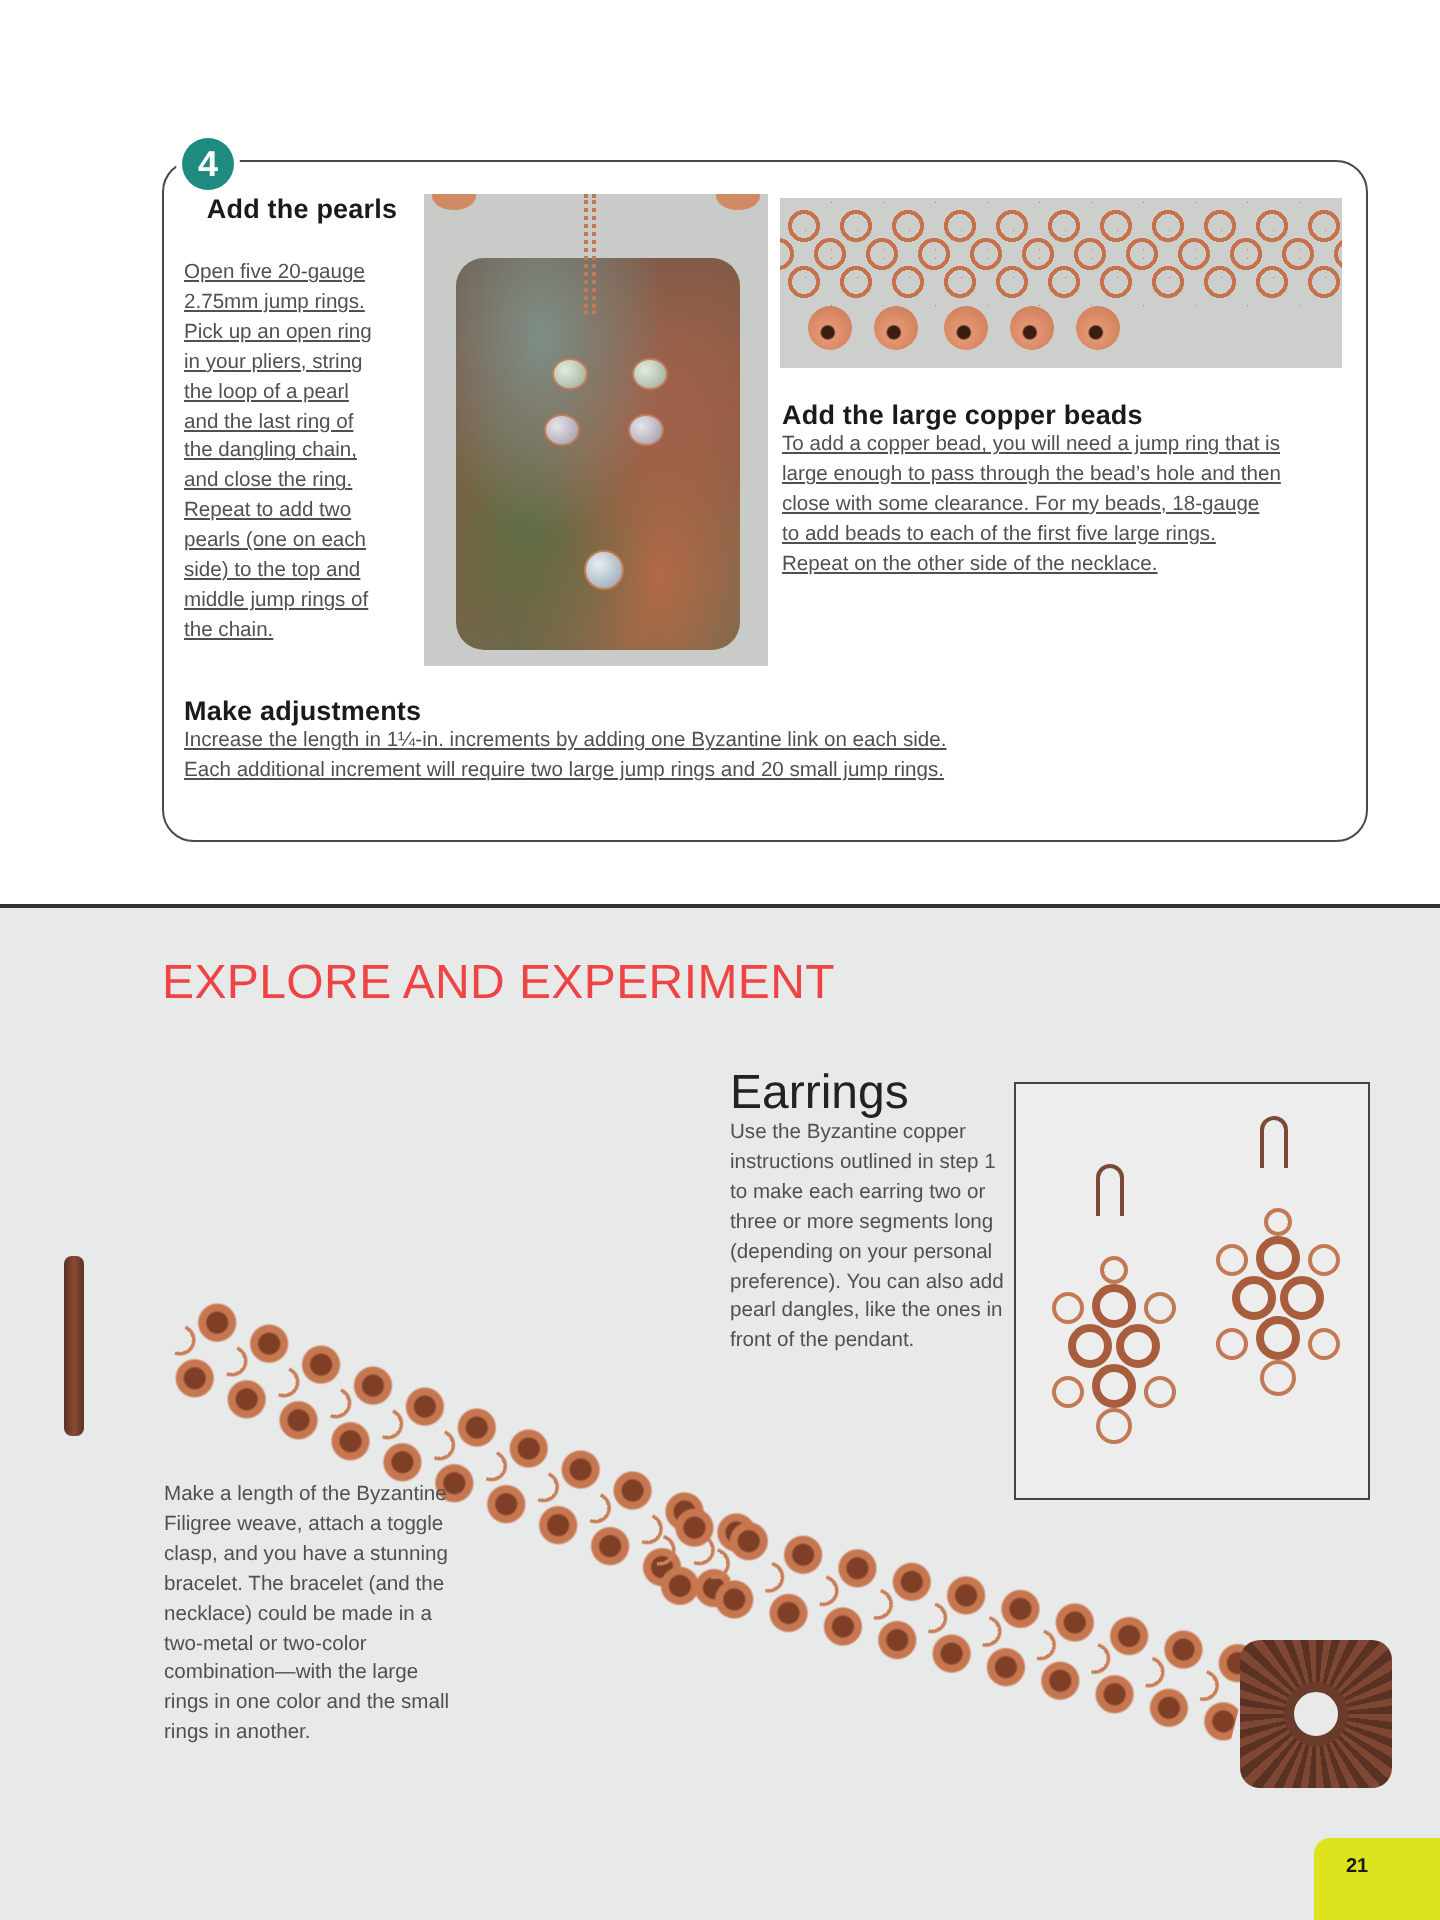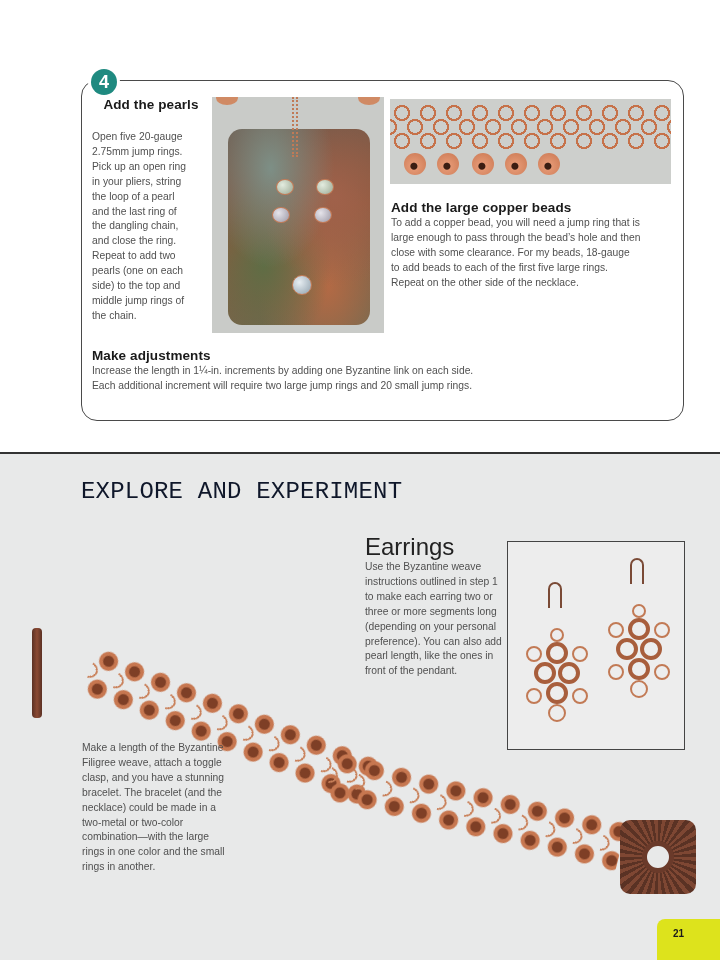--- a/index.html
+++ b/index.html
@@ -11,21 +11,21 @@
     .step-box {
       position: absolute; left: 81px; top: 80px; width: 603px; height: 341px;
       border: 1.5px solid #4a4a4a; border-radius: 16px; background: #fff;
     }
     .step-badge {
       position: absolute; left: 91px; top: 69px; width: 26px; height: 26px; border-radius: 50%;
       background: #1f8a80; color: #fff; font-weight: bold; font-size: 18px; line-height: 26px; text-align: center;
       box-shadow: 0 0 0 3px #fff;
     }
     .h-bold { font-family: "Liberation Sans", sans-serif; font-weight: bold; font-size: 13.5px; color: #1a1a1a; letter-spacing: 0.1px; }
-    .body-txt { font-family: "Liberation Sans", sans-serif; font-size: 10.3px; line-height: 14.9px; color: #505050; }
+    .body-txt { font-family: "Liberation Sans", sans-serif; font-size: 10.3px; line-height: 14.9px; color: #505050; text-decoration: underline; }
 
     .pearls { position: absolute; left: 92px; top: 97px; width: 118px; }
     .pearls .h-bold { margin-bottom: 18px; text-align: center; }
 
     .pendant-photo {
       position: absolute; left: 212px; top: 97px; width: 172px; height: 236px; background: #c9cbc8; overflow: hidden;
     }
     .pendant-slab {
       position: absolute; left: 16px; top: 32px; width: 142px; height: 196px; border-radius: 14px;
       background:
@@ -51,21 +51,21 @@
     .copper-text { position: absolute; left: 391px; top: 200px; width: 290px; }
     .copper-text .h-bold { margin-bottom: 1px; }
 
     .adjust { position: absolute; left: 92px; top: 348px; width: 580px; }
     .adjust .h-bold { margin-bottom: 1px; }
 
     .divider { position: absolute; left: 0; top: 452px; width: 720px; height: 2px; background: #333; }
 
     
     .bottom { position: absolute; left: 0; top: 454px; width: 720px; height: 506px; background: #e8e9e9; }
-    .explore-title { position: absolute; left: 81px; top: 478px; font-size: 24px; color: #0f172a; letter-spacing: 0.2px; font-family: Liberation Mono, monospace; }
+    .explore-title { position: absolute; left: 81px; top: 478px; font-size: 24px; color: #ef4444; letter-spacing: 0.2px; font-family: Liberation Sans, sans-serif; }
 
     .earrings { position: absolute; left: 345px; top: 534px; width: 155px; margin-left: 20px; }
     .serif-h { font-family: "Liberation Sans", sans-serif; font-size: 24px; color: #222; line-height: 26px; }
     .body-sm { font-family: "Liberation Sans", sans-serif; font-size: 10.3px; line-height: 14.9px; color: #505050; }
 
     .earring-frame { position: absolute; left: 507px; top: 541px; width: 178px; height: 209px; border: 1.5px solid #444; background: #ededed; overflow: hidden; }
     .ering { position: absolute; border-radius: 50%; border: 2px solid #c27a55; }
     .hook { position: absolute; width: 14px; height: 26px; border: 2.5px solid #7a4a36; border-bottom: none; border-radius: 8px 8px 0 0; }
     .toggle-bar { position: absolute; left: 32px; top: 628px; width: 10px; height: 90px; border-radius: 4px; background: linear-gradient(90deg, #5b3124, #8b4a33, #5b3124); }
     .clasp { position: absolute; left: 620px; top: 820px; width: 76px; height: 74px; border-radius: 10px;
@@ -152,27 +152,27 @@
 </div>
 
 <div class="divider"></div>
 
 <div class="bottom"></div>
 <div class="explore-title">EXPLORE AND EXPERIMENT</div>
 
 <div class="earrings">
   <div class="serif-h">Earrings</div>
   <div class="body-sm">
-    <div>Use the Byzantine weave</div>
+    <div>Use the Byzantine copper</div>
     <div>instructions outlined in step 1</div>
     <div>to make each earring two or</div>
     <div>three or more segments long</div>
     <div>(depending on your personal</div>
     <div>preference). You can also add</div>
-    <div>pearl length, like the ones in</div>
+    <div>pearl dangles, like the ones in</div>
     <div>front of the pendant.</div>
   </div>
 </div>
 
 <div class="earring-frame">
 
   <div class="hook" style="left:40px;top:40px;"></div>
   <div class="ering" style="left:42px;top:86px;width:14px;height:14px;"></div>
   <div class="ering" style="left:38px;top:100px;width:22px;height:22px;border-width:4px;border-color:#a85e3c;"></div>
   <div class="ering" style="left:26px;top:120px;width:22px;height:22px;border-width:4px;border-color:#a85e3c;"></div>

